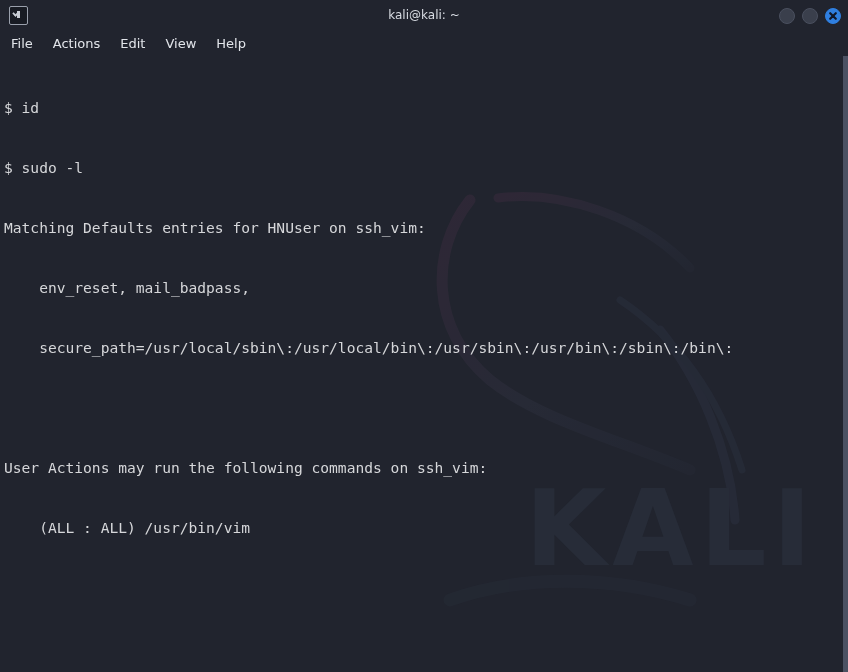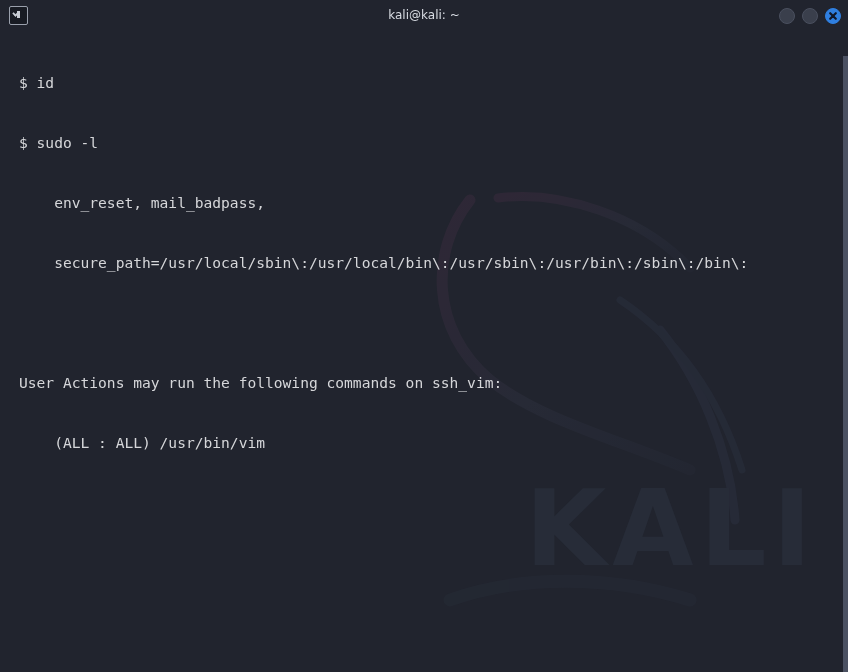--- a/index.html
+++ b/index.html
@@ -151,21 +151,21 @@
     overflow: hidden;
   }
   #term-lines {
     font-family: "DejaVu Sans Mono", monospace;
     font-size: 14.6px;
     line-height: 20px;
     color: #d6d7da;
     white-space: pre;
     letter-spacing: 0px;
   }
-  .tline { height: 20px; margin-left: 15px; }
+  .tline { height: 20px; }
 
   
   #scrollbar-track {
     position: absolute;
     right: 0;
     top: 56px;
     width: 5px;
     height: 616px;
     background: #21242e;
     z-index: 5;
@@ -211,25 +211,33 @@
       <div class="win-btn"></div>
       <div class="win-btn"></div>
       <div class="win-btn close">
         <svg width="10" height="10" viewBox="0 0 10 10">
           <path d="M2.2 2.2 L7.8 7.8 M7.8 2.2 L2.2 7.8" stroke="#10182a" stroke-width="2.2" stroke-linecap="round"></path>
         </svg>
       </div>
     </div>
   </div>
 
+  <div id="menubar">
+    <div class="menu-item">File</div>
+    <div class="menu-item">Actions</div>
+    <div class="menu-item">Edit</div>
+    <div class="menu-item">View</div>
+    <div class="menu-item">Help</div>
+  </div>
 
   <div id="terminal">
     <div id="term-lines">
       <div class="tline">$ id</div>
       <div class="tline">$ sudo -l</div>
+      <div class="tline">Matching Defaults entries for HNUser on ssh_vim:</div>
       <div class="tline">    env_reset, mail_badpass,</div>
       <div class="tline">    secure_path=/usr/local/sbin\:/usr/local/bin\:/usr/sbin\:/usr/bin\:/sbin\:/bin\:</div>
       <div class="tline"></div>
       <div class="tline">User Actions may run the following commands on ssh_vim:</div>
       <div class="tline">    (ALL : ALL) /usr/bin/vim</div>
       
     </div>
   </div>
 
   <div id="scrollbar-track">

